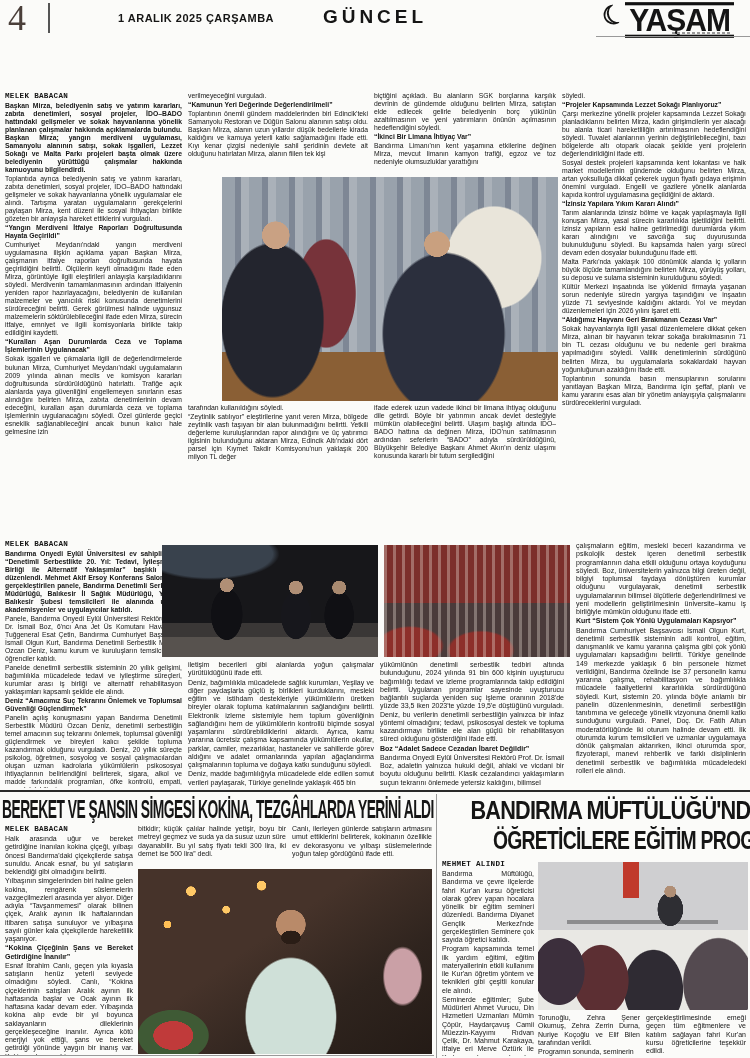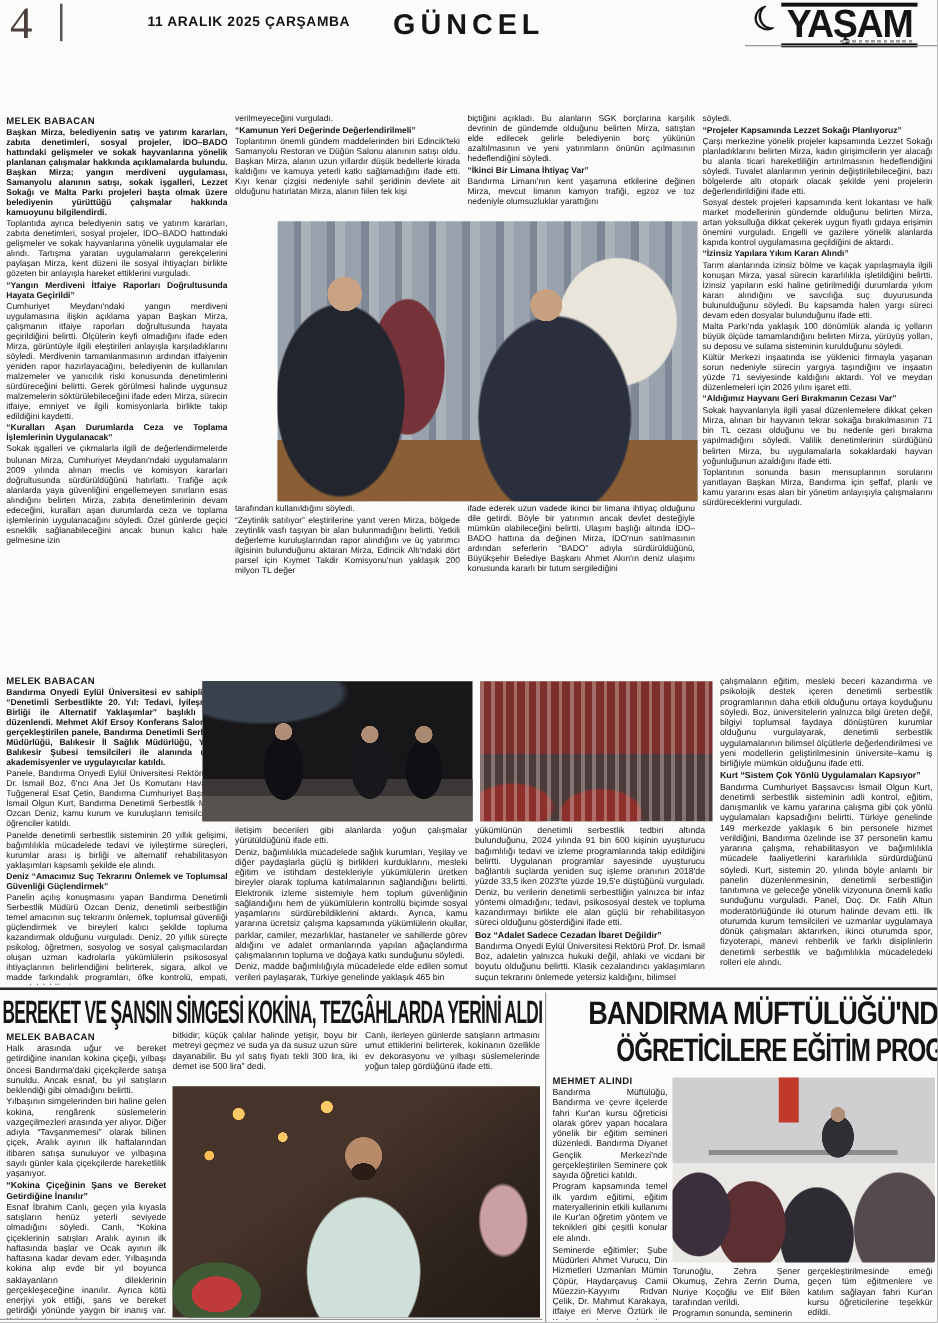--- a/index.html
+++ b/index.html
@@ -4,38 +4,38 @@
 <style>
   html,body{margin:0;padding:0;background:#888;}
   .page{position:relative;width:750px;height:1058px;background:#fbfbf9;color:#151515;
         font-family:"Liberation Sans",sans-serif;overflow:hidden;margin:0 auto;}
   .abs{position:absolute;box-sizing:border-box;}
   
   .pnum{font-family:"Liberation Serif",serif;font-size:36px;line-height:32px;color:#4a3f3a;}
   .pnum-rule{background:#555;}
   .hrule{background:#999;}
   .date{font-size:11px;font-weight:700;letter-spacing:.5px;}
-  .section{font-size:23px;font-weight:700;letter-spacing:4px;}
+  .section{font-size:19px;font-weight:700;letter-spacing:4px;}
   .logo{display:flex;align-items:flex-start;}
   .crescent{font-size:26px;font-weight:700;transform:rotate(-20deg);display:inline-block;line-height:24px;}
   .brand{font-size:30px;font-weight:700;letter-spacing:-1px;line-height:28px;
          border-top:3px solid #111;border-bottom:3px solid #111;padding:0 4px;display:inline-block;
          transform:scaleY(1.05);}
   .logo-tag{background:repeating-linear-gradient(90deg,#9a9a9a 0 3px,transparent 3px 5px);}
   
   .hl{overflow:visible;white-space:nowrap;}
   .hl span{display:inline-block;font-weight:700;letter-spacing:-1px;transform-origin:left top;}
   .hl1 span{font-size:46px;line-height:48px;}
   .hl2 span{font-size:40px;line-height:42px;}
   .hl3 span{font-size:26px;line-height:27px;}
   .hl4{text-align:center;}
   .hl4 span{font-size:26px;line-height:28px;transform-origin:center top;}
   
   .col{overflow:hidden;text-align:justify;}
-  .byline{font-weight:700;font-size:7.6px;letter-spacing:.3px;margin:0 0 2px 0;}
+  .byline{font-weight:700;font-size:7.6px;letter-spacing:.3px;margin:0 0 2px 0;font-family:Liberation Mono, monospace;}
   .para{margin:0 0 1px 0;font-size:6.8px;line-height:1.18;}
   .fs7 .para{font-size:7px;}
   .sub{font-weight:700;}
   .lead{font-weight:700;}
   
   .vdiv{background:#9a9a9a;}
   .secdiv{background:#2a2a2a;}
   
   .photo{background-color:#777;}
   .photo-meeting{background:
@@ -84,21 +84,21 @@
     radial-gradient(ellipse 36px 46px at 86% 82%,#544a50 97%,transparent),
     linear-gradient(to bottom,#cfcfd1 0 46%,#e9e8e4 46%);}
 </style>
 </head>
 <body>
 
 <div class="page">
 
   <div class="abs pnum" style="left:8px;top:2px;">4</div>
   <div class="abs pnum-rule" style="left:48px;top:3px;width:2px;height:30px;"></div>
-  <div class="abs date" style="left:118px;top:12px;">11 ARALIK 2025 ÇARŞAMBA</div>
+  <div class="abs date" style="left:118px;top:12px;">1 ARALIK 2025 ÇARŞAMBA</div>
   <div class="abs section" style="left:0;top:6px;width:750px;text-align:center;">GÜNCEL</div>
   <div class="abs logo" style="left:602px;top:3px;">
     <span class="crescent">☾</span>
     <span class="brand">YAŞAM</span>
   </div>
   <div class="abs logo-tag" style="left:672px;top:32px;width:60px;height:2px;"></div>
   <div class="abs hrule" style="left:596px;top:36px;width:154px;height:1px;"></div>
 
 
   <div class="abs col" style="left:5px;top:92px;width:177px;height:382px;">

